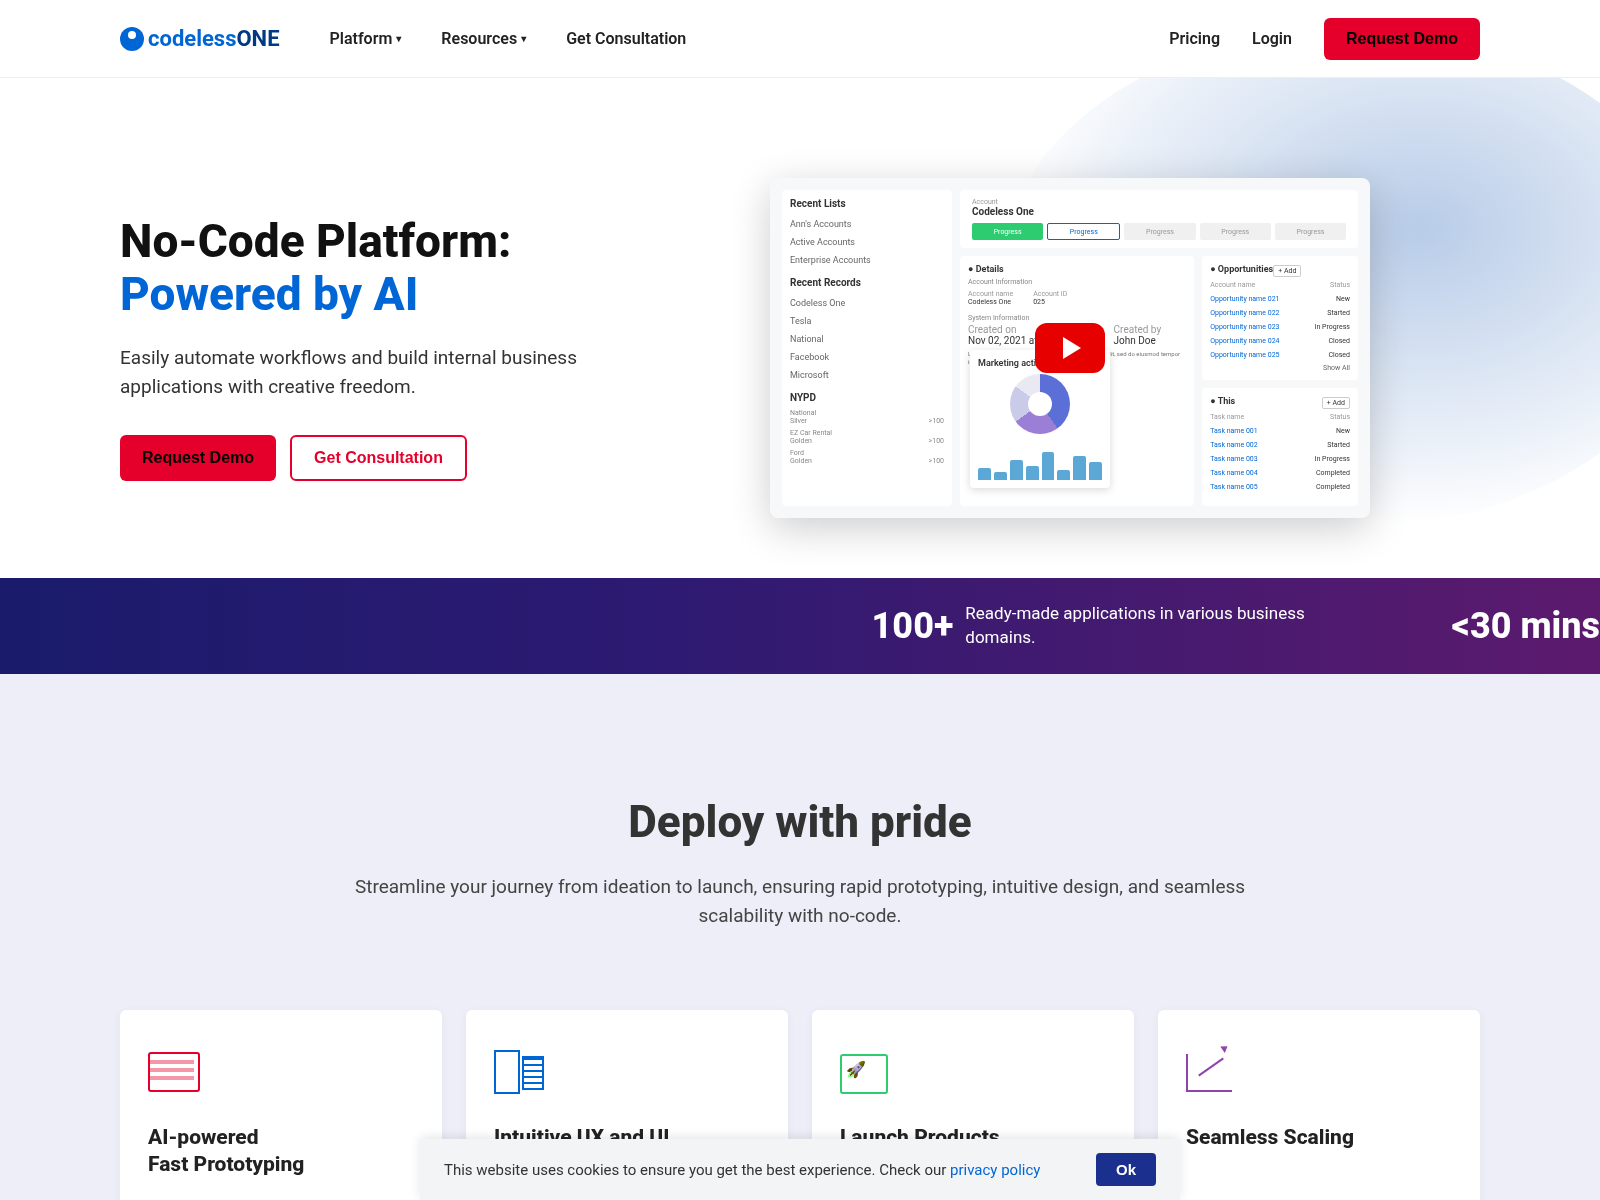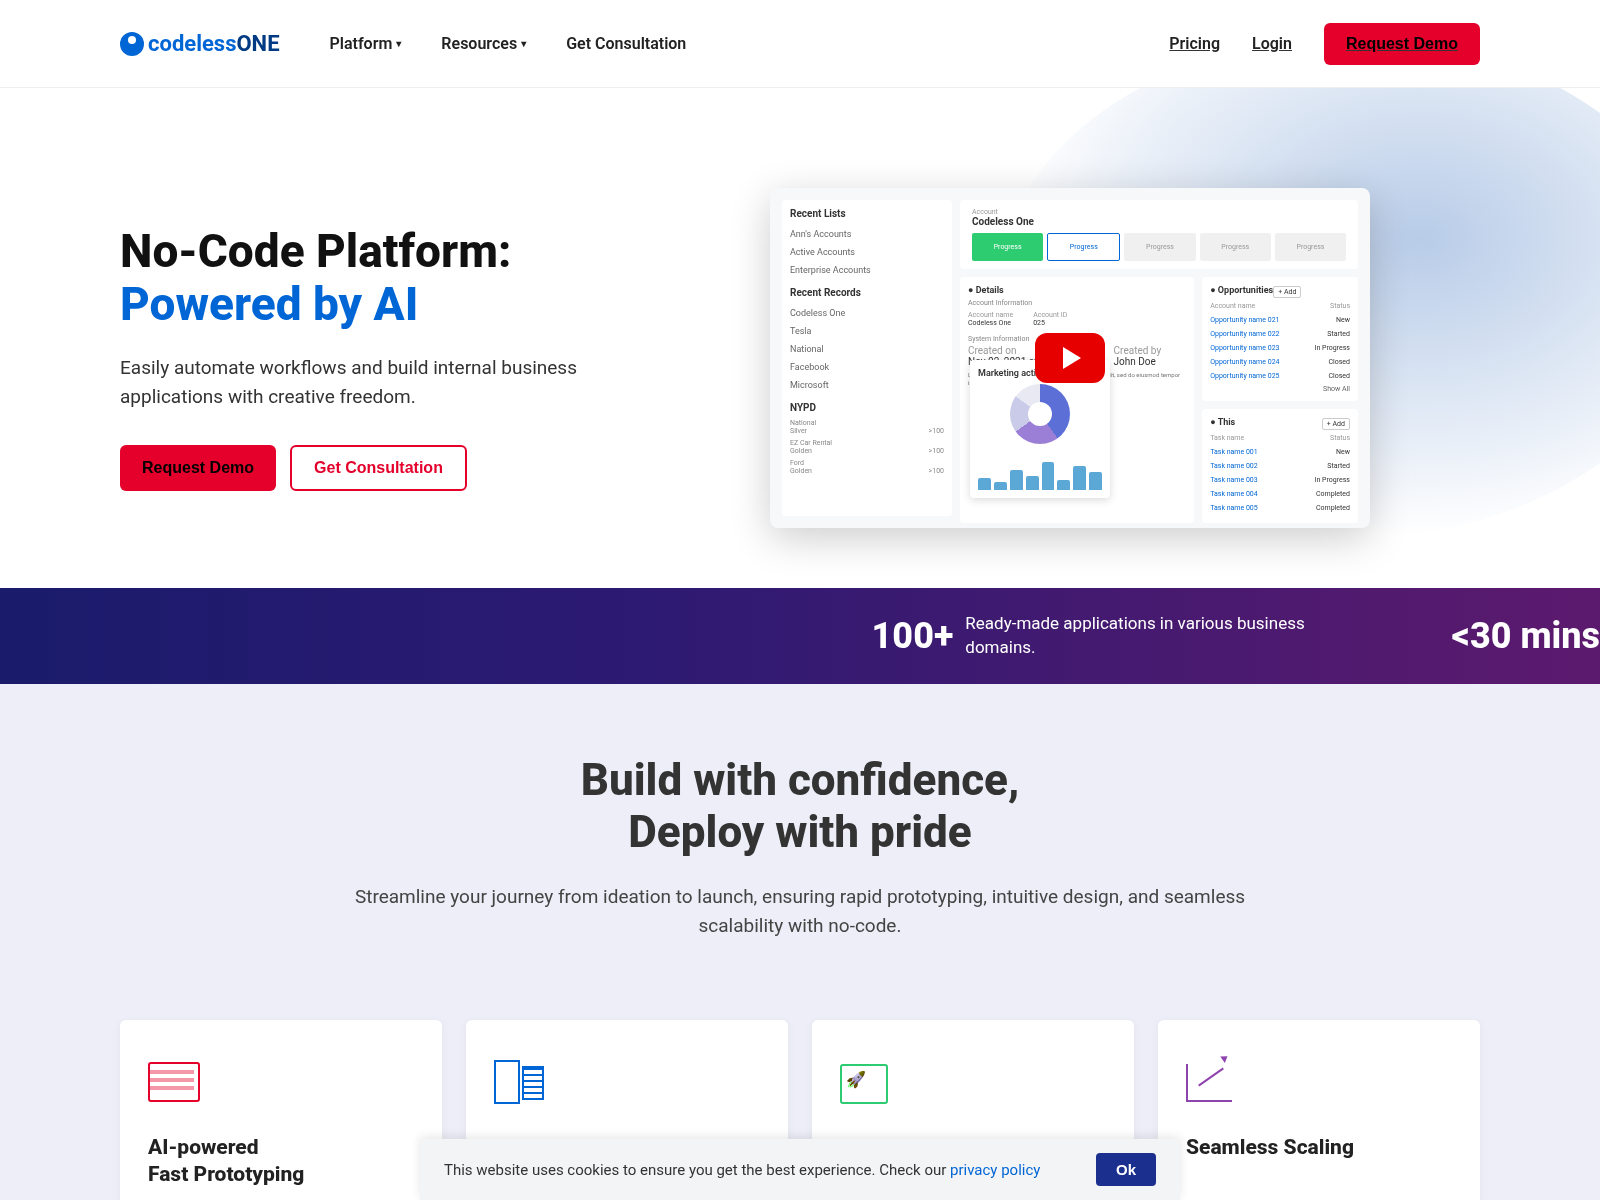--- a/index.html
+++ b/index.html
@@ -1,46 +1,46 @@
 <!DOCTYPE html>
 <html><head>
 <meta charset="utf-8">
 <style>
 * { margin: 0; padding: 0; box-sizing: border-box; }
 body { font-family: -apple-system, BlinkMacSystemFont, 'Segoe UI', Roboto, sans-serif; background: #fff; color: #333; width: 1600px; }
-.header { display: flex; align-items: center; padding: 0 120px; height: 88px; border-bottom: 1px solid #eee; background: #fff; }
+.header { display: flex; align-items: center; padding: 0 120px; height: 78px; border-bottom: 1px solid #eee; background: #fff; }
 .logo { display: flex; align-items: center; font-size: 22px; font-weight: 700; }
 .logo-icon { width: 24px; height: 24px; border-radius: 50%; background: #0066d6; margin-right: 4px; position: relative; }
 .logo-icon::after { content: ''; position: absolute; width: 8px; height: 8px; background: #fff; border-radius: 50%; top: 4px; left: 8px; }
 .logo-codeless { color: #0066d6; }
 .logo-one { color: #003a82; font-weight: 700; }
 .nav { display: flex; gap: 40px; margin-left: 50px; }
 .nav-item { font-size: 16px; font-weight: 600; color: #222; cursor: pointer; display: flex; align-items: center; gap: 4px; }
-.header-right { margin-left: auto; display: flex; align-items: center; gap: 32px; text-decoration: underline; }
+.header-right { margin-left: auto; display: flex; align-items: center; gap: 32px; }
 .header-link { font-size: 16px; font-weight: 600; color: #222; cursor: pointer; }
 .btn-primary { background: #e4002b; color: #000000; padding: 12px 22px; border-radius: 6px; font-size: 16px; font-weight: 600; border: none; cursor: pointer; }
 .btn-outline { background: #fff; color: #e4002b; padding: 12px 22px; border-radius: 6px; font-size: 16px; font-weight: 600; border: 2px solid #e4002b; cursor: pointer; }
 
 .hero { display: flex; padding: 100px 120px 60px; align-items: center; position: relative; background: #fff; overflow: hidden; }
 .hero-bg { position: absolute; right: -100px; top: -50px; width: 700px; height: 500px; background: radial-gradient(ellipse at 60% 40%, #b8cce8 0%, rgba(184,204,232,0.3) 50%, transparent 70%); border-radius: 50%; z-index: 0; }
 .hero-left { flex: 0 0 540px; z-index: 1; }
 .hero-title { font-size: 46px; font-weight: 800; line-height: 1.15; color: #111; margin-bottom: 8px; }
 .hero-title-accent { color: #0066d6; display: block; }
 .hero-sub { font-size: 19px; color: #333; margin-top: 24px; line-height: 1.5; max-width: 500px; }
 .hero-btns { display: flex; gap: 14px; margin-top: 34px; }
 .hero-right { flex: 1; z-index: 1; display: flex; justify-content: center; }
 .video-thumb { width: 600px; height: 340px; background: #f7f8fa; border-radius: 8px; box-shadow: 0 10px 40px rgba(0,0,0,0.2); position: relative; overflow: hidden; }
 .video-ui { position: absolute; inset: 0; padding: 12px; display: flex; gap: 8px; }
 .video-sidebar { width: 170px; background: #fff; border-radius: 4px; padding: 8px; font-size: 9px; }
 .video-sidebar-header { font-weight: 700; font-size: 10px; margin-bottom: 6px; color: #333; }
 .video-sidebar-item { padding: 4px 0; color: #666; font-size: 9px; }
 .video-main { flex: 1; display: flex; flex-direction: column; gap: 8px; }
 .video-top-card { background: #fff; border-radius: 4px; padding: 8px 12px; font-size: 10px; }
 .video-progress { display: flex; gap: 4px; margin-top: 6px; }
-.video-progress-step { flex: 1; height: 28px; background: #f0f0f0; border-radius: 2px; font-size: 7px; display: flex; align-items: center; justify-content: center; color: #999; }
+.video-progress-step { flex: 1; height: 17px; background: #f0f0f0; border-radius: 2px; font-size: 7px; display: flex; align-items: center; justify-content: center; color: #999; }
 .video-progress-step.active { background: #2ecc71; color: #fff; }
 .video-progress-step.current { background: #fff; border: 1px solid #0066d6; color: #0066d6; }
 .video-row { display: flex; gap: 8px; flex: 1; }
 .video-card { background: #fff; border-radius: 4px; padding: 8px; font-size: 8px; flex: 1; }
 .video-card-title { font-weight: 700; font-size: 9px; margin-bottom: 4px; color: #333; }
 .video-table-row { display: flex; justify-content: space-between; padding: 3px 0; font-size: 7px; }
 .video-link { color: #0066d6; }
 .play-btn { position: absolute; top: 50%; left: 50%; transform: translate(-50%, -50%); width: 70px; height: 50px; background: #e60000; border-radius: 12px; display: flex; align-items: center; justify-content: center; z-index: 10; cursor: pointer; }
 .play-triangle { width: 0; height: 0; border-left: 18px solid #fff; border-top: 11px solid transparent; border-bottom: 11px solid transparent; margin-left: 4px; }
 .donut { width: 60px; height: 60px; border-radius: 50%; background: conic-gradient(#5b6fd6 0 40%, #9b7fd6 40% 65%, #c9cbe8 65% 85%, #e8e9f2 85% 100%); position: relative; margin: 6px auto; }
@@ -290,21 +290,21 @@
     <div class="stat-num">100+</div>
     <div class="stat-text">Ready-made applications in various business domains.</div>
   </div>
   <div class="stat">
     <div class="stat-num">&lt;30 mins</div>
   </div>
 </div>
 
 <div class="section-build">
   <h2 class="build-title">
-    <span>Build with confidence,</span><br>
+    <br>
     <span>Deploy with pride</span>
   </h2>
   <p class="build-sub">Streamline your journey from ideation to launch, ensuring rapid prototyping, intuitive design, and seamless scalability with no-code.</p>
   <div class="feature-cards">
     <div class="feature-card">
       <div class="feature-icon fi-proto"></div>
       <div class="feature-title"><span>AI-powered</span><br><span>Fast Prototyping</span></div>
     </div>
     <div class="feature-card">
       <div class="feature-icon fi-design"></div>

